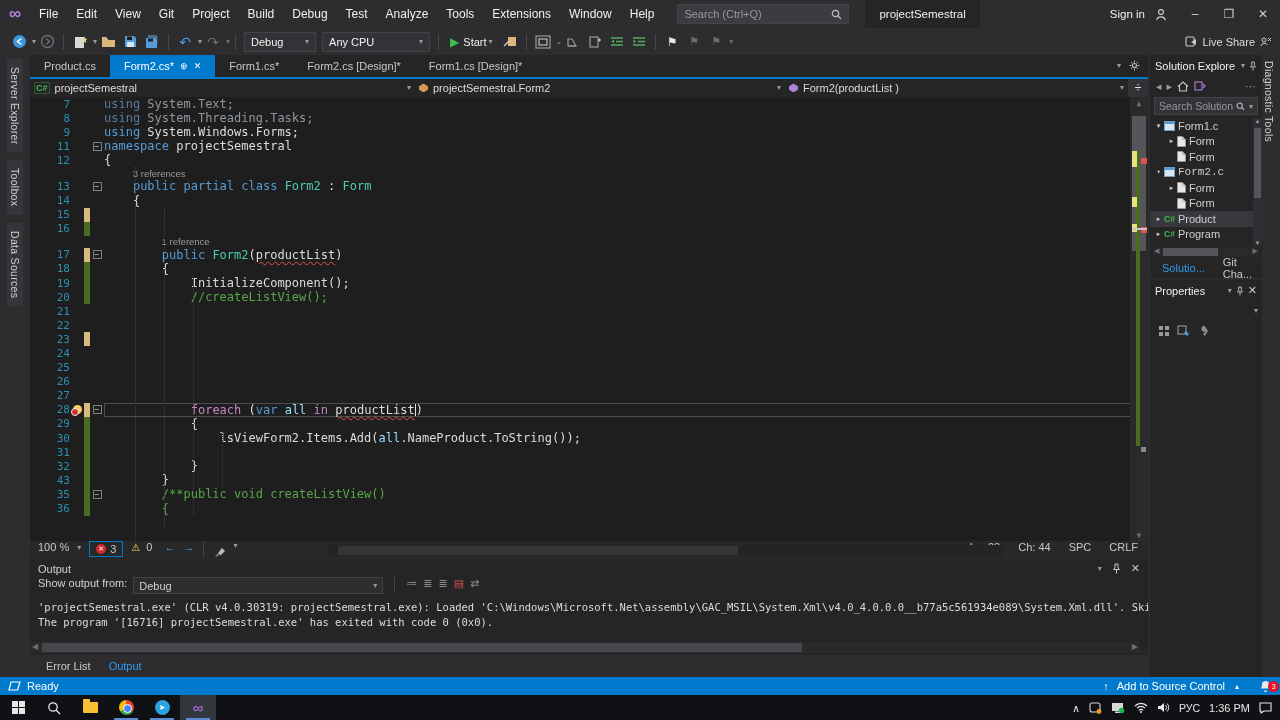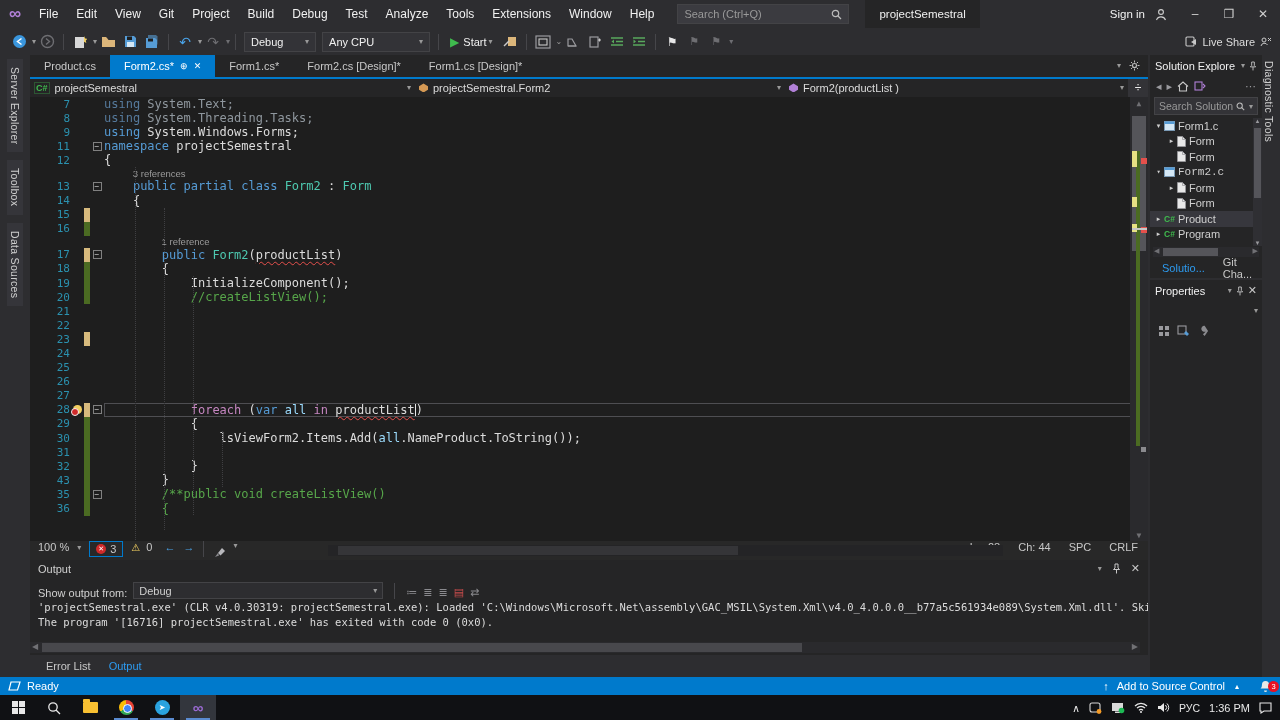--- a/index.html
+++ b/index.html
@@ -95,21 +95,21 @@
   .errdot { width:10px; height:10px; background:#d02a2a; border-radius:50%; color:#fff; font-size:7px; line-height:10px; text-align:center; }
   .warntri { color:#f2cf60; font-size:10px; }
   .navarr { color:#4aa3e8; font-size:11px; margin:0 4px; }
   .hstrip { position:absolute; left:298px; top:4px; width:675px; height:11px; background:#242426; }
   .hstrip .ht { position:absolute; left:10px; top:1px; width:400px; height:9px; background:#353538; }
   .est-right { margin-left:auto; display:flex; gap:18px; padding-right:10px; color:#c8c8c8; }
 
   
   .output { height:95px; background:#252526; display:flex; flex-direction:column; font-size:11px; color:#d0d0d0; }
   .out-head { height:17px; display:flex; align-items:center; padding:0 8px; justify-content:space-between; }
-  .out-tools { height:22px; display:flex; align-items:flex-end; gap:6px; padding:0 8px; }
+  .out-tools { height:22px; display:flex; align-items:flex-start; gap:6px; padding:0 8px; }
   .outcombo { width:250px; height:17px; background:#2d2d30; border:1px solid #434346; display:flex; justify-content:space-between; align-items:center; padding:0 5px; }
   .oic { color:#8a8a8e; font-size:11px; }
   .out-log { flex:1; background:#252526; font-family:"DejaVu Sans Mono", monospace; font-size:10.5px; color:#dcdcdc; padding:1px 8px; line-height:15px; white-space:pre; overflow:hidden; }
   .out-hscroll { height:11px; margin:0 8px 2px 0; background:#2a2a2d; position:relative; }
   .out-hscroll .ht { position:absolute; left:12px; top:1px; width:760px; height:9px; background:#48484c; }
   .out-hscroll .arr { position:absolute; top:0; color:#707074; font-size:8px; }
 
   .bottomtabs { height:22px; background:#2d2d30; display:flex; align-items:center; padding-left:8px; gap:2px; font-size:11px; }
   .btab { padding:2px 8px; color:#c8c8c8; }
   .btab.active { color:#2d9bf0; }

